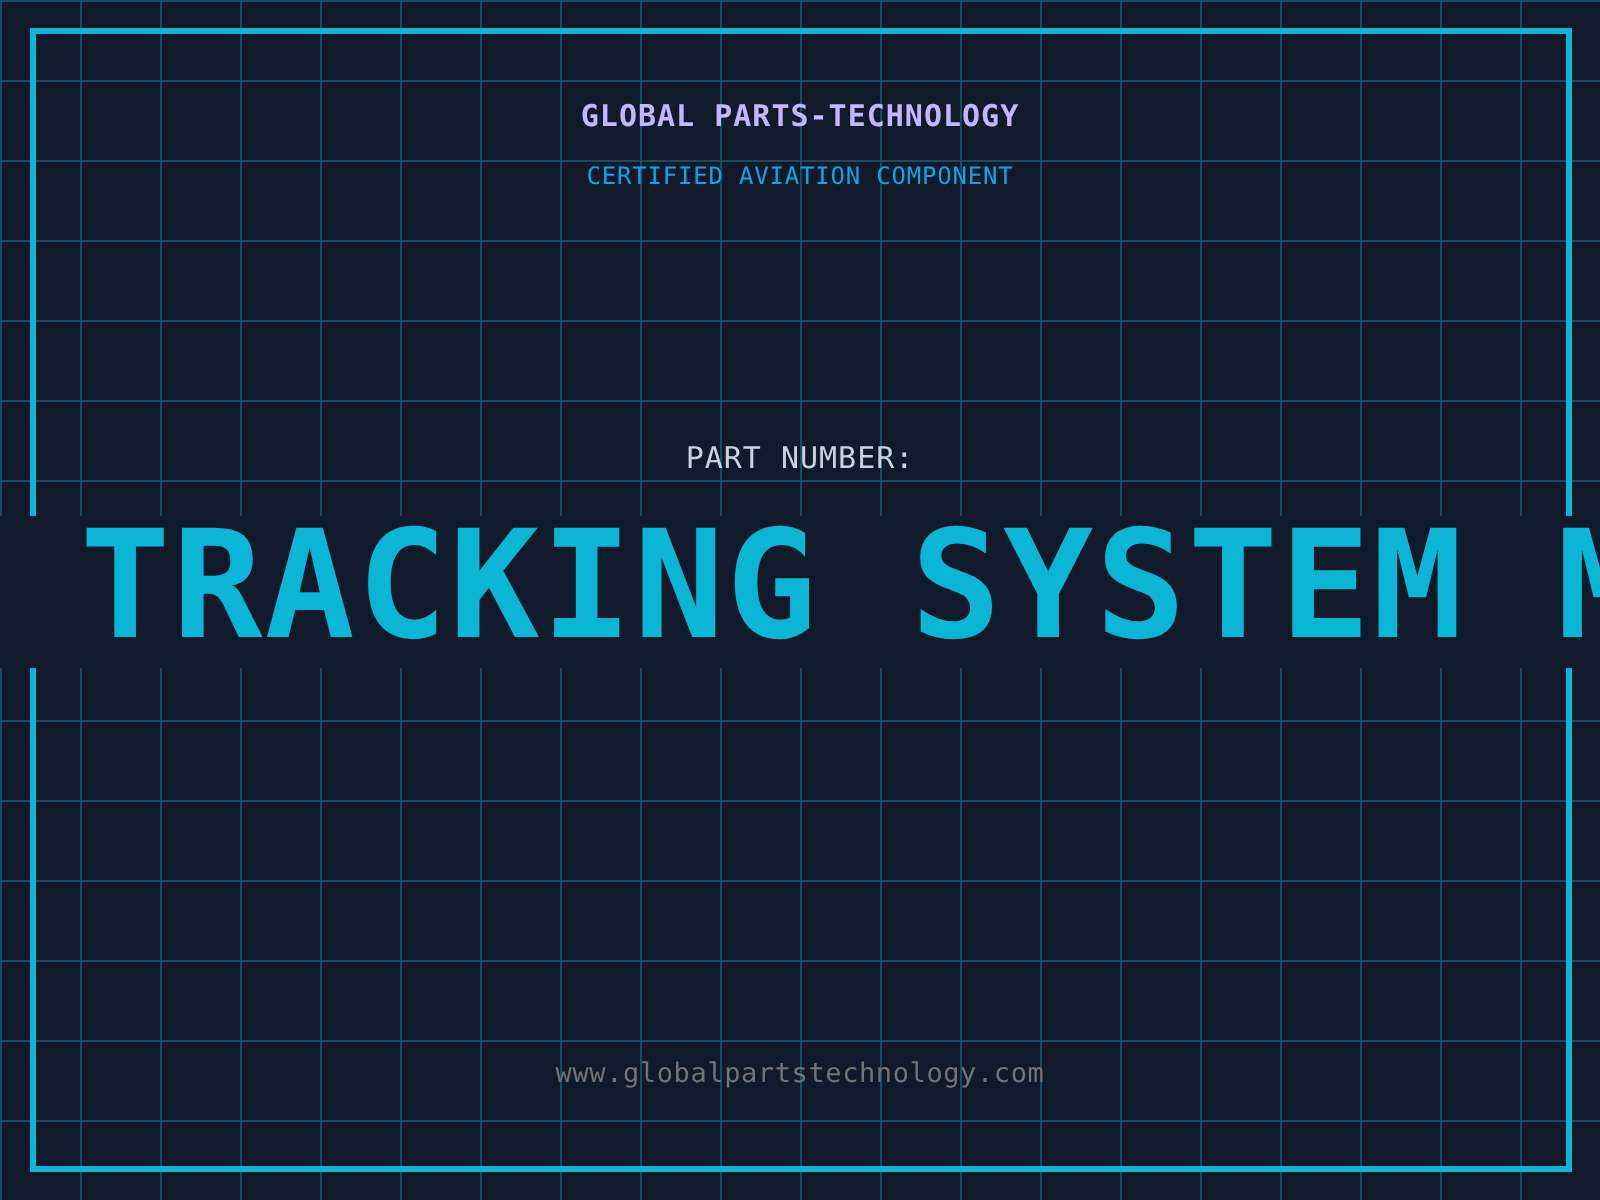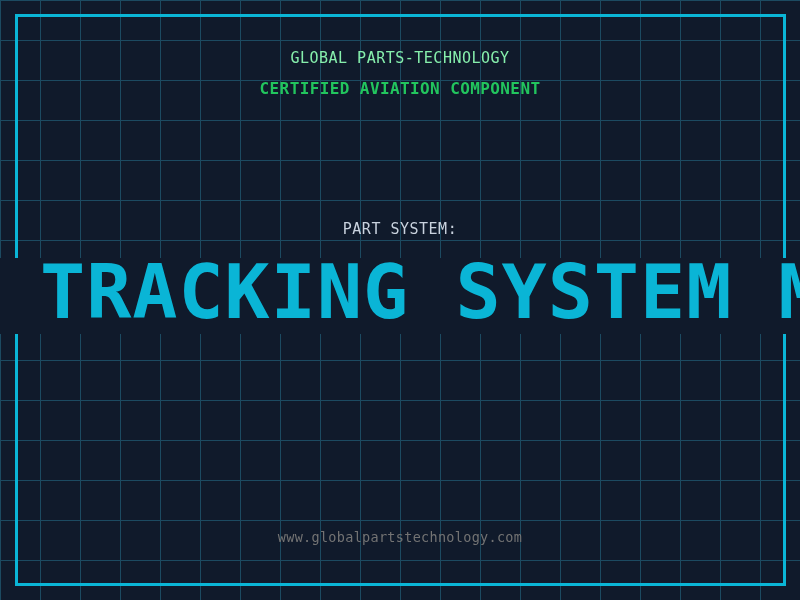--- a/index.html
+++ b/index.html
@@ -39,31 +39,31 @@
     width: 800px;
     text-align: center;
     white-space: nowrap;
     z-index: 2;
   }
 
   .company-name {
     top: 50px;
     font-size: 15px;
     line-height: 16px;
-    font-weight: normal;
-    color: #86efac;
+    font-weight: bold;
+    color: #c4b5fd;
     letter-spacing: 0.5px;
   }
 
   .tagline {
     top: 81px;
-    font-size: 16px;
+    font-size: 12px;
     line-height: 15px;
-    font-weight: bold;
-    color: #22c55e;
+    font-weight: normal;
+    color: #0ea5e9;
     letter-spacing: 0.4px;
   }
 
   .part-label {
     top: 221px;
     font-size: 15px;
     line-height: 16px;
     font-weight: normal;
     color: #c9d2de;
     letter-spacing: 0.5px;
@@ -103,19 +103,19 @@
 </style>
 </head>
 <body>
 
 <div class="frame"></div>
 
 <div class="text-row company-name">GLOBAL PARTS-TECHNOLOGY</div>
 
 <div class="text-row tagline">CERTIFIED AVIATION COMPONENT</div>
 
-<div class="text-row part-label">PART SYSTEM:</div>
+<div class="text-row part-label">PART NUMBER:</div>
 
 <div class="marquee-band">
   <div class="marquee-text">TRACKING SYSTEM M</div>
 </div>
 
 <div class="text-row website-url">www.globalpartstechnology.com</div>
 
 </body></html>

